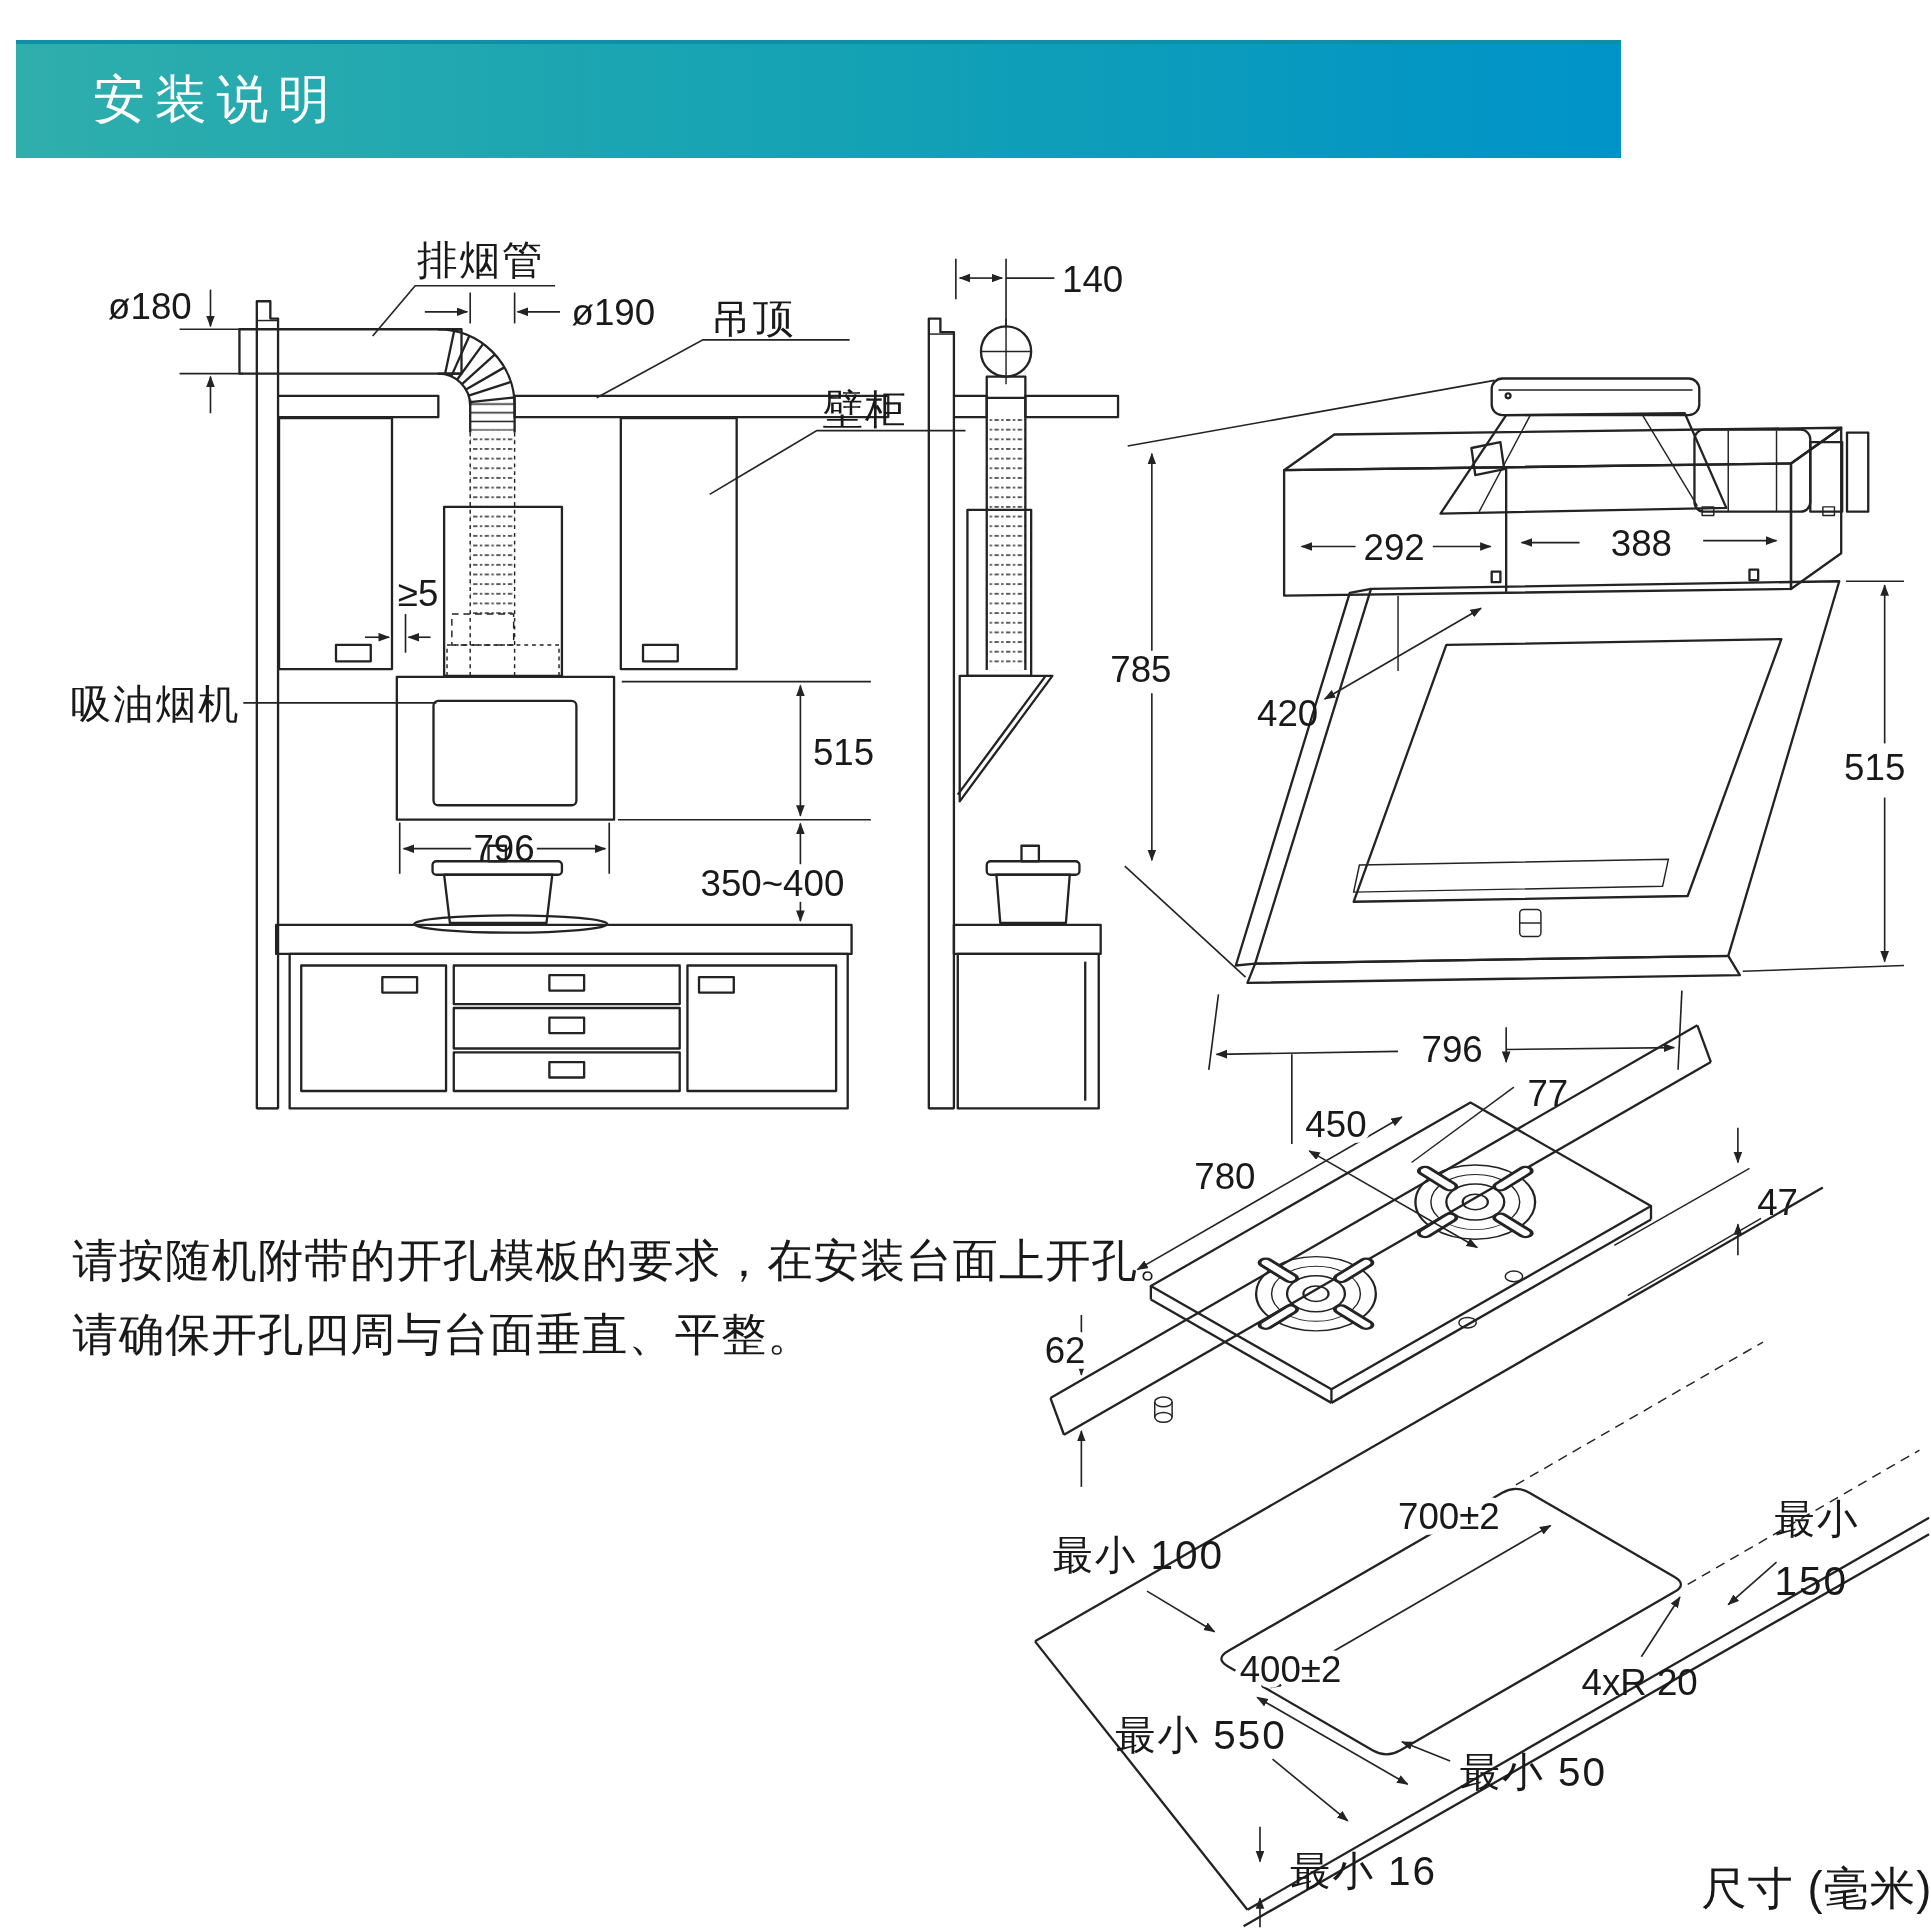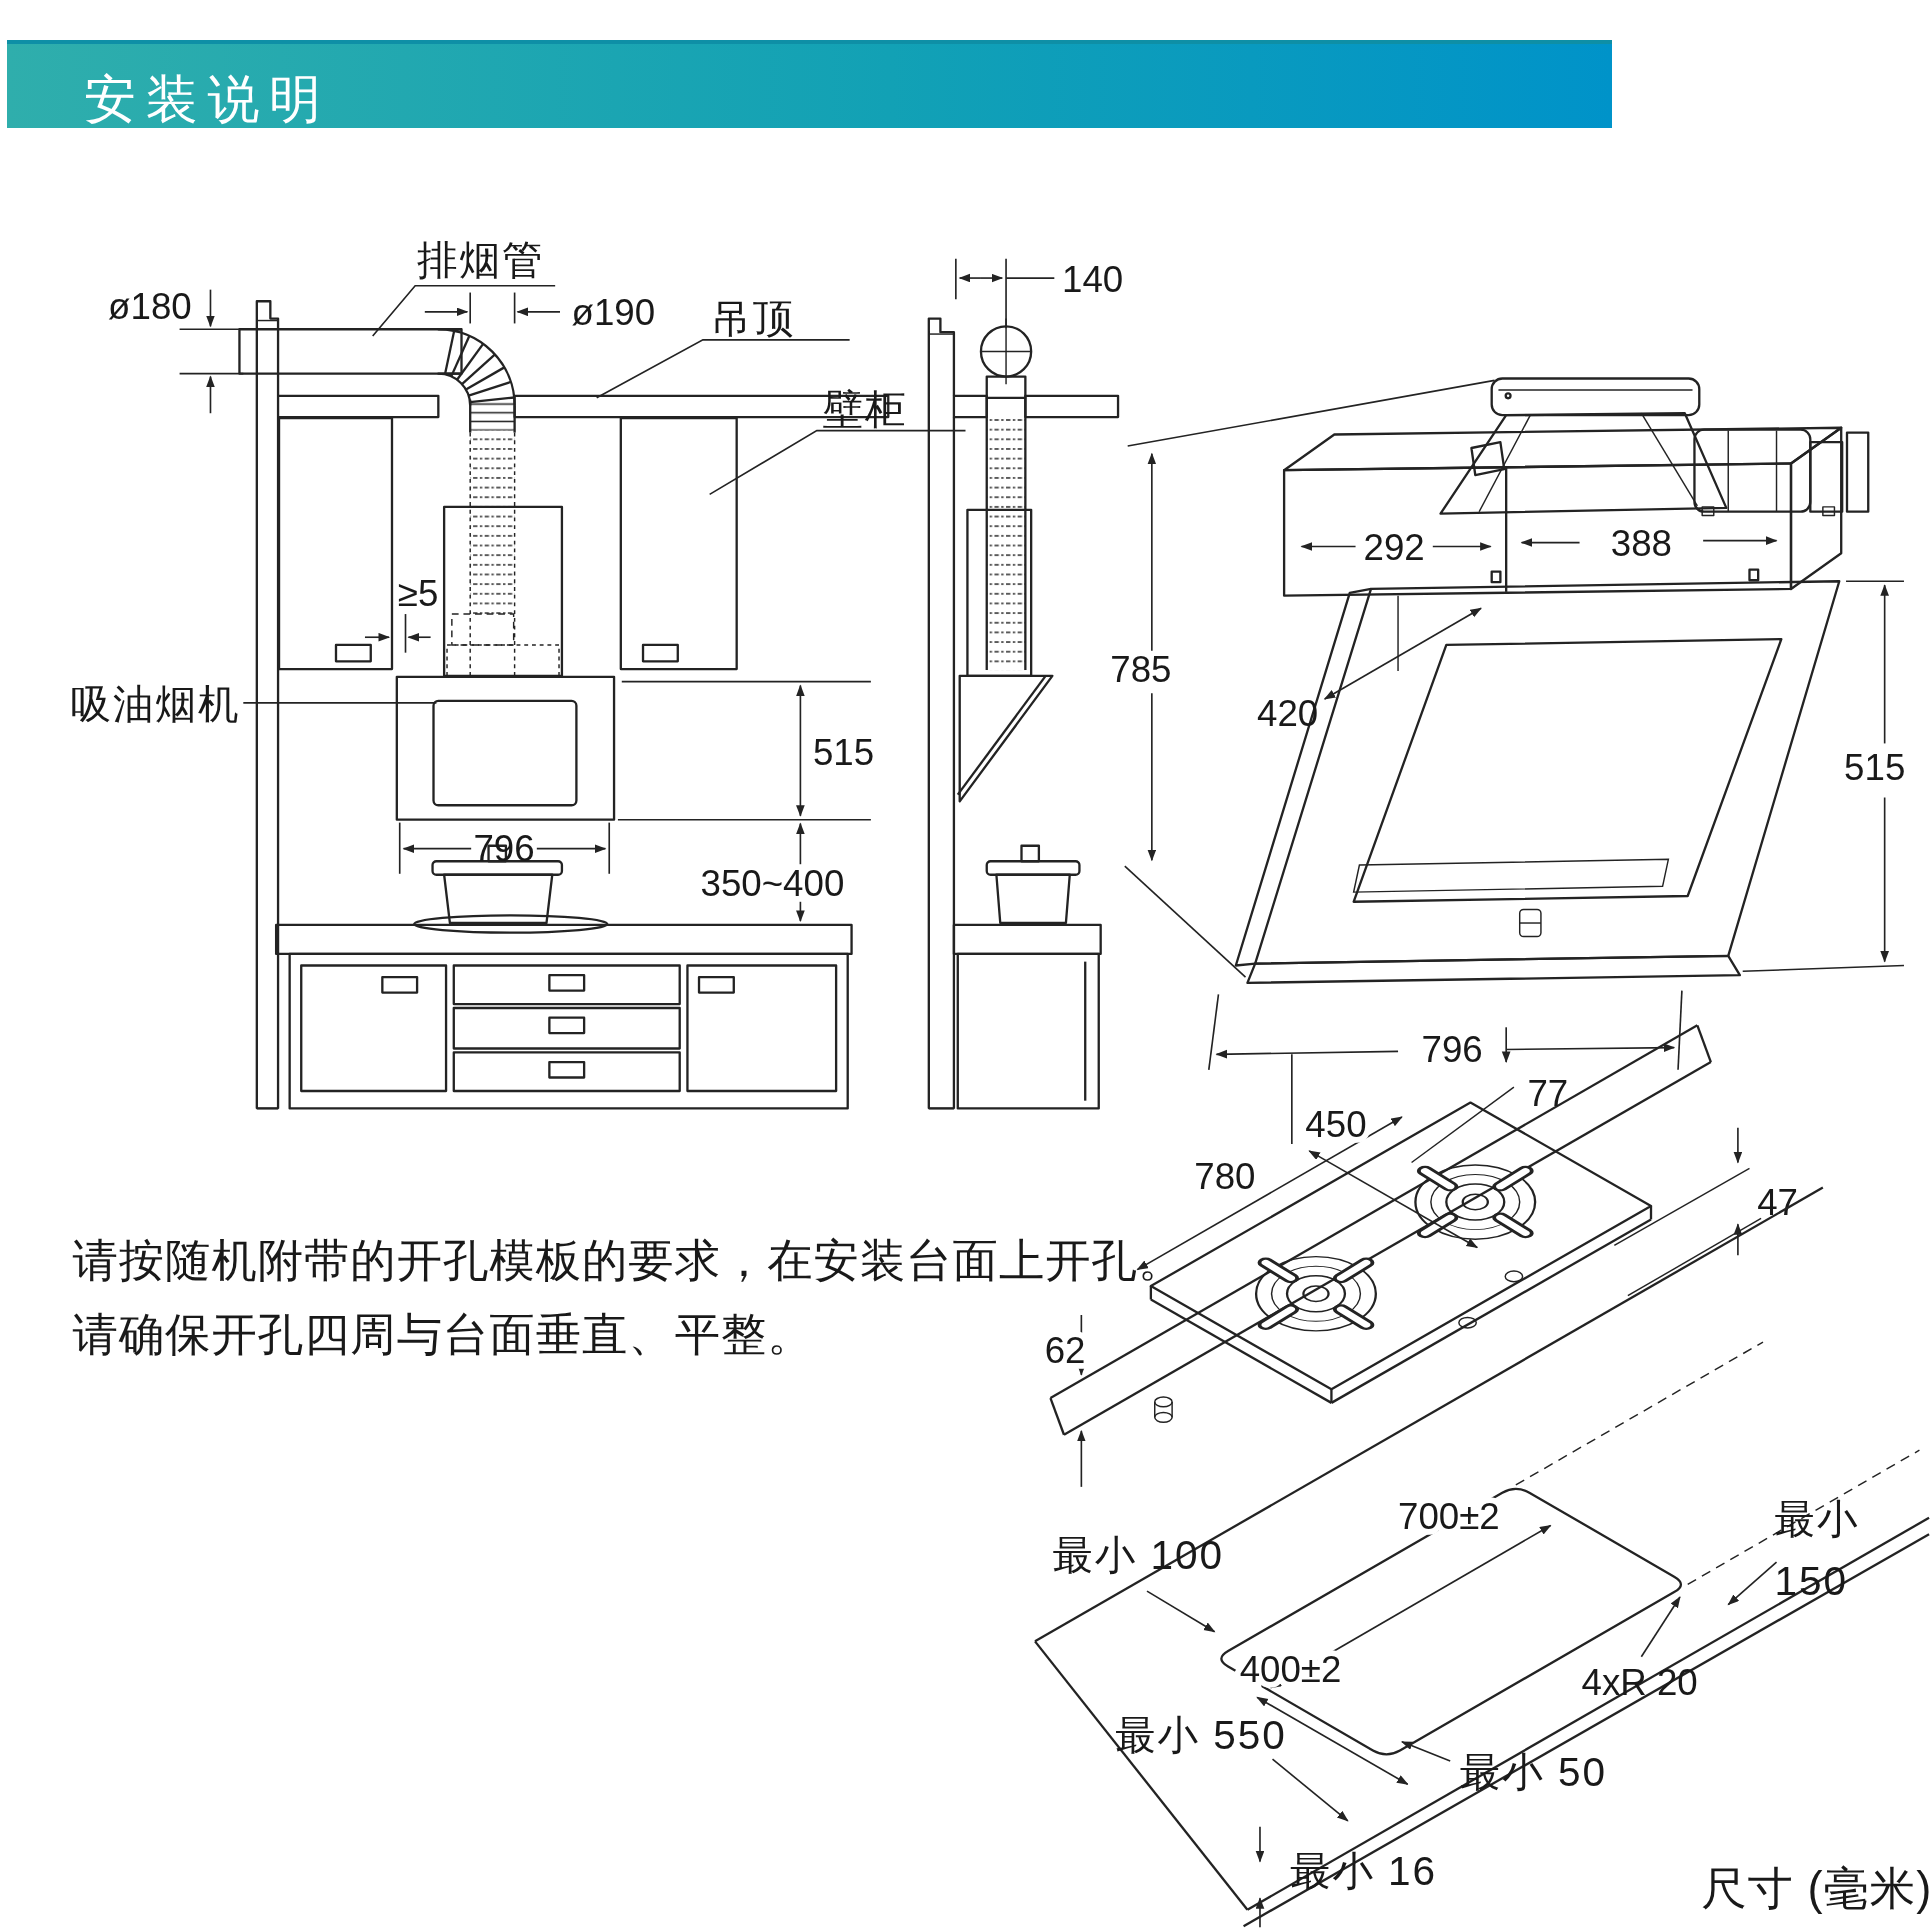--- a/index.html
+++ b/index.html
@@ -1,18 +1,18 @@
 <!DOCTYPE html>
 <html><head>
 <meta charset="utf-8">
 <style>
   html,body{margin:0;padding:0;background:#f4f4f4;}
   #page{position:relative;width:1931px;height:1931px;background:#ffffff;
         font-family:"Liberation Sans",sans-serif;overflow:hidden;}
-  #banner{position:absolute;left:7px;top:40px;width:1605px;height:88px;
+  #banner{position:absolute;left:16px;top:40px;width:1605px;height:118px;
           background:linear-gradient(90deg,#2FAEAC 0%,#12A1B5 55%,#0093C9 100%);
           border-top:4.8px solid #0E8FA6;box-sizing:border-box;}
   #banner h1{margin:0;padding-left:77px;line-height:110px;font-size:52px;
              font-weight:500;color:#ffffff;letter-spacing:9.7px;
              font-family:"Liberation Sans",sans-serif;}
   svg{position:absolute;left:0;top:0;}
   .ln{fill:none;stroke:#232323;stroke-width:2.4px;stroke-linejoin:round;}
   .tn{fill:none;stroke:#232323;stroke-width:1.5px;}
   .dm{fill:none;stroke:#232323;stroke-width:1.7px;}
   .dsh{stroke-dasharray:10 7;}

